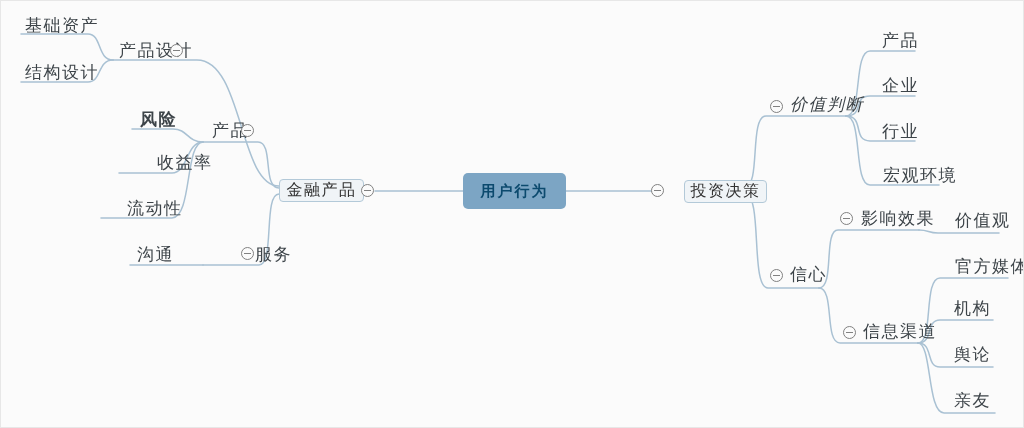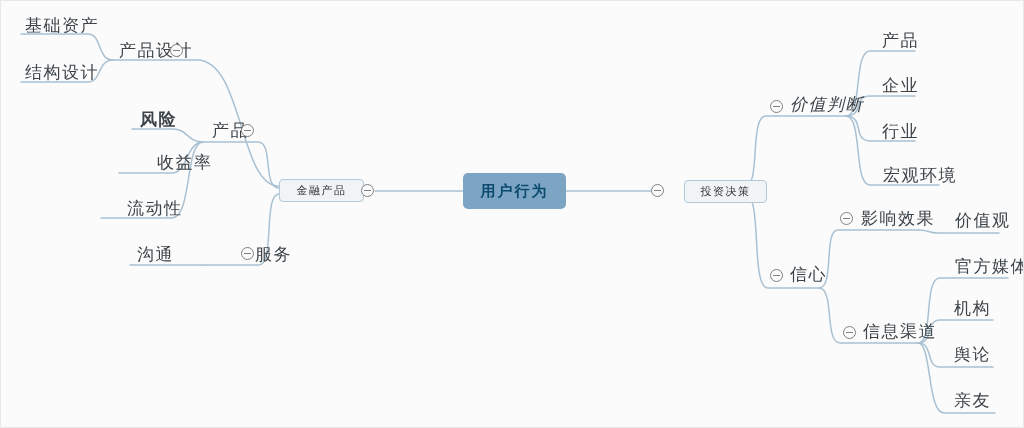--- a/index.html
+++ b/index.html
@@ -17,21 +17,21 @@
   .minus{
     position:absolute;z-index:3;width:11px;height:11px;border:1px solid #818181;
     border-radius:50%;background:#fbfbfb;box-sizing:content-box;cursor:pointer;
   }
   .minus::after{
     content:"";position:absolute;left:2px;right:2px;top:5px;height:1px;background:#818181;
   }
   .topic-box{
     position:absolute;z-index:2;display:flex;align-items:center;justify-content:center;
     background:#f0f4f7;border:1px solid #b3c9d8;border-radius:4px;
-    font-size:11px;letter-spacing:1.5px;color:#333;white-space:nowrap;cursor:pointer;
+    font-size:16px;letter-spacing:1.5px;color:#333;white-space:nowrap;cursor:pointer;
   }
   .center-box{
     position:absolute;z-index:2;display:flex;align-items:center;justify-content:center;
     background:#7ca5c4;border-radius:5px;color:#0c4a6e;font-weight:bold;
     font-size:15px;letter-spacing:2px;white-space:nowrap;cursor:pointer;
   }
 </style>
 </head>
 <body>
 

